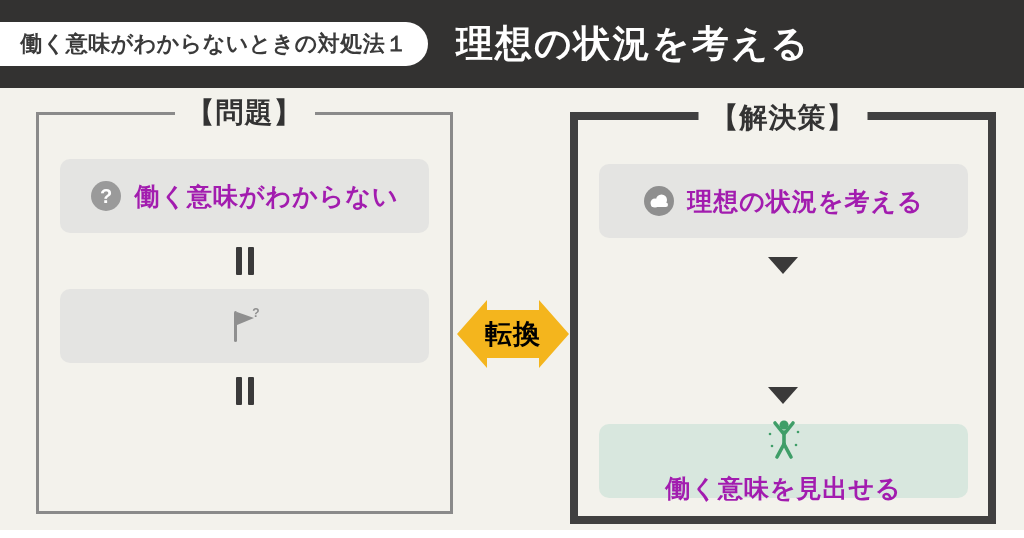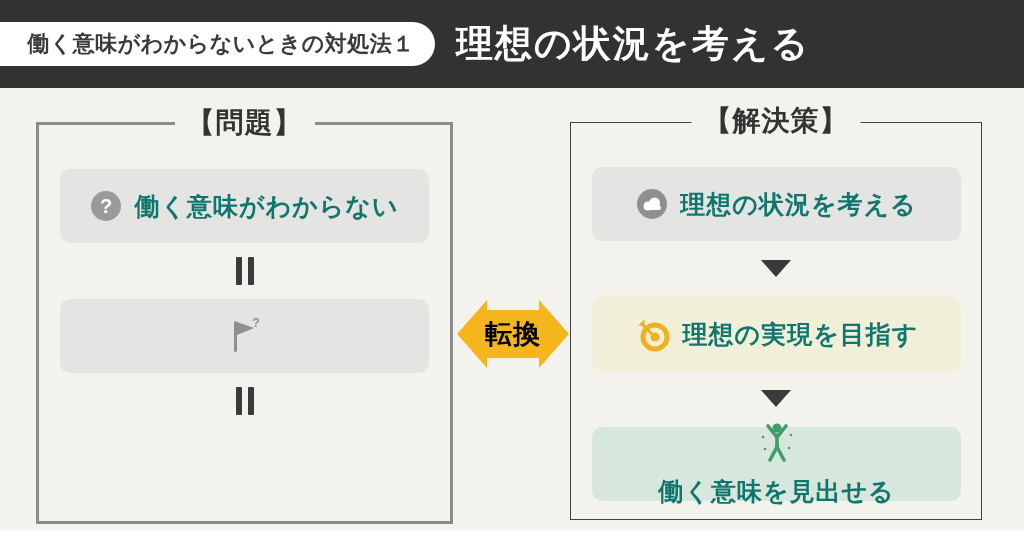--- a/index.html
+++ b/index.html
@@ -11,42 +11,42 @@
   }
   
   .header{
     position:absolute;left:0;top:0;width:1024px;height:88px;
     background:#333231;
   }
   .header-badge{
     position:absolute;left:0;top:22px;height:44px;width:428px;
     background:#ffffff;border-radius:0 22px 22px 0;
     display:flex;align-items:center;justify-content:center;
-    font-size:22px;font-weight:600;color:#3a3a3a;letter-spacing:0.5px;padding-left:7px;
+    font-size:22px;font-weight:600;color:#3a3a3a;letter-spacing:0.5px;
   }
   .header-title{
     position:absolute;left:456px;top:0;height:88px;
     display:flex;align-items:center;
     font-size:37px;font-weight:700;color:#ffffff;letter-spacing:2px;
   }
   
-  .panel{position:absolute;top:122px;height:396px;text-align:right;}
+  .panel{position:absolute;top:112px;height:396px;text-align:right;}
   .panel.problem{left:36px;width:411px;border:3px solid #8a8a8a;}
-  .panel.solution{left:570px;width:410px;border:1px solid #404040;}
+  .panel.solution{left:570px;width:410px;border:8px solid #404040;}
   .panel-title{
     position:absolute;top:-21px;left:50%;transform:translateX(-50%);
     background:#f3f2ec;padding:0 12px;white-space:nowrap;
     font-size:28px;font-weight:700;color:#333;letter-spacing:1px;
   }
   .item-box{
     position:absolute;left:21px;width:369px;height:74px;
     border-radius:10px;
     display:flex;align-items:center;justify-content:center;gap:12px;
   }
-  .item-box .label{font-size:25px;font-weight:700;letter-spacing:1px;color:#0f766e;}
+  .item-box .label{font-size:25px;font-weight:700;letter-spacing:1px;color:#a21caf;}
   .box-gray{background:#e4e4e2;}
   .box-cream{background:#f2efd8;}
   .box-green{background:#d8e7de;flex-direction:column;}
   .row1{top:44px;} .row2{top:174px;} .row3{top:304px;}
   
   .equals{
     position:absolute;left:50%;transform:translateX(-50%);
     display:flex;gap:6px;
   }
   .equals i{display:block;width:6px;height:28px;background:#3a3a3a;border-radius:1px;}
@@ -135,31 +135,20 @@
         <circle cx="12" cy="18" r="4.5" fill="#ffffff"></circle>
         <circle cx="18.5" cy="15" r="5.5" fill="#ffffff"></circle>
         <rect x="8" y="17.5" width="17" height="4.5" rx="2.2" fill="#ffffff"></rect>
       </svg>
     </span>
     <span class="label">理想の状況を考える</span>
   </div>
 
   <div class="tri tri1"></div>
 
-  <div class="item-box box-cream row2">
-    <span class="icon">
-      <svg width="36" height="36" viewBox="0 0 36 36">
-        <circle cx="20" cy="21" r="12" fill="none" stroke="#f0b120" stroke-width="5"></circle>
-        <circle cx="20" cy="21" r="4.5" fill="#f0b120"></circle>
-        <line x1="7" y1="8" x2="19" y2="20" stroke="#f0b120" stroke-width="3" stroke-linecap="round"></line>
-        <polygon points="3,10 10,3 9,9" fill="#f0b120"></polygon>
-      </svg>
-    </span>
-    <span class="label">理想の実現を目指す</span>
-  </div>
 
   <div class="tri tri2"></div>
 
   <div class="item-box box-green row3">
     <span class="icon">
       <svg width="38" height="42" viewBox="0 0 38 42">
         <g stroke="#3f9e68" stroke-width="3.6" stroke-linecap="round" fill="none">
           <path d="M10,5 L18,15"></path>
           <path d="M28,5 L20,15"></path>
           <path d="M19,14 L19,26"></path>

